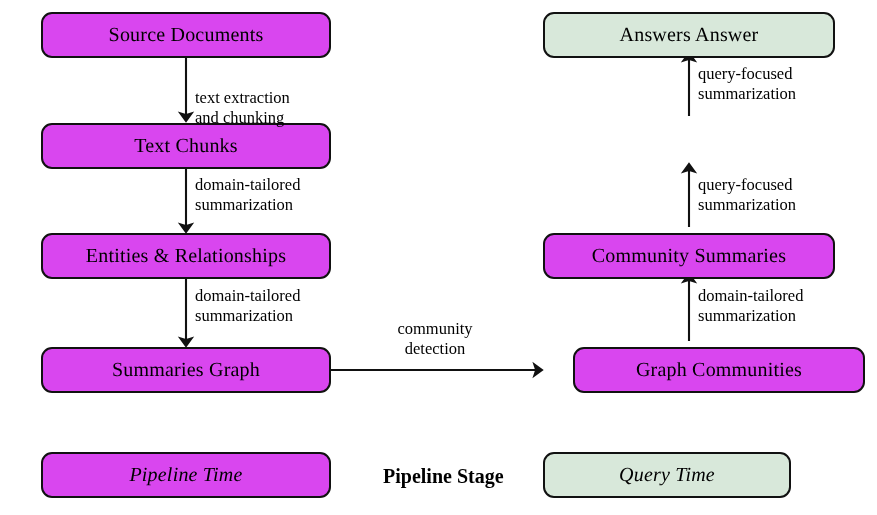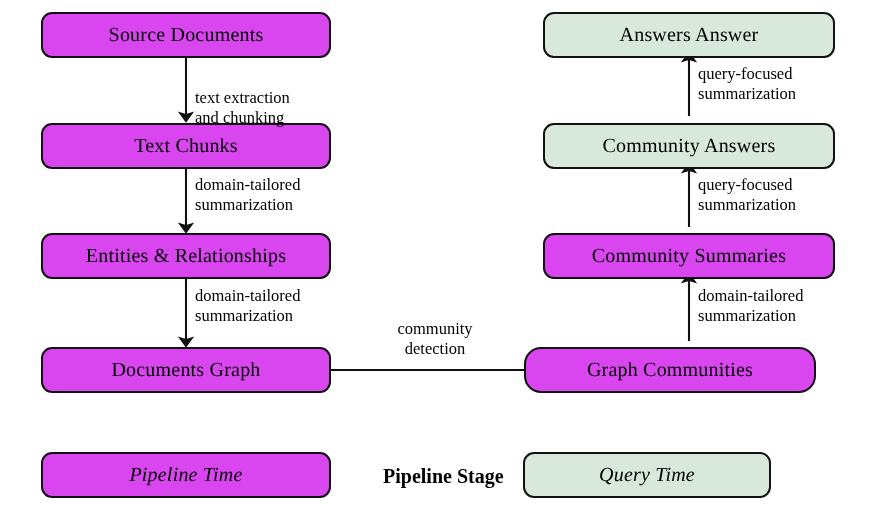--- a/index.html
+++ b/index.html
@@ -106,21 +106,21 @@
 
   <div class="node purple" style="left:41px; top:123px; width:290px; height:46px;font-family:Liberation Serif, serif;">
     <span>Text Chunks</span>
   </div>
 
   <div class="node purple" style="left:41px; top:233px; width:290px; height:46px;text-align:right;">
     <span>Entities &amp; Relationships</span>
   </div>
 
   <div class="node purple" style="left:41px; top:347px; width:290px; height:46px;">
-    <span>Documents Graph</span>
+    <span>Summaries Graph</span>
   </div>
 
   <div class="edge-label" style="left:195px; top:64px;margin-top:24px;">
     <div>text extraction</div>
     <div>and chunking</div>
   </div>
 
   <div class="edge-label" style="left:195px; top:175px;">
     <div>domain-tailored</div>
     <div>summarization</div>
@@ -133,29 +133,26 @@
 
   <div class="edge-label center" style="left:365px; top:319px; width:140px;">
     <div>community</div>
     <div>detection</div>
   </div>
 
   <div class="node green" style="left:543px; top:12px; width:292px; height:46px;">
     <span>Answers Answer</span>
   </div>
 
-  <div class="node green" style="left:543px; top:123px; width:292px; height:46px;">
-    <span>Community Answers</span>
-  </div>
 
   <div class="node purple" style="left:543px; top:233px; width:292px; height:46px;">
     <span>Community Summaries</span>
   </div>
 
-  <div class="node purple" style="left:524px; top:347px; width:292px; height:46px;border-radius:17px;">
+  <div class="node purple" style="left:573px; top:347px; width:292px; height:46px;">
     <span>Graph Communities</span>
   </div>
 
   <div class="edge-label" style="left:698px; top:64px;">
     <div>query-focused</div>
     <div>summarization</div>
   </div>
 
   <div class="edge-label" style="left:698px; top:175px;">
     <div>query-focused</div>
@@ -166,17 +163,17 @@
     <div>domain-tailored</div>
     <div>summarization</div>
   </div>
 
   <div class="node purple legend" style="left:41px; top:452px; width:290px; height:46px;">
     <span>Pipeline Time</span>
   </div>
 
   <div class="stage-caption" style="left:383px; top:466px;">Pipeline Stage</div>
 
-  <div class="node green legend" style="left:523px; top:452px; width:248px; height:46px;font-family:Liberation Serif, serif;">
+  <div class="node green legend" style="left:543px; top:452px; width:248px; height:46px;font-family:Liberation Serif, serif;">
     <span>Query Time</span>
   </div>
 
 </div>
 
 </body></html>

